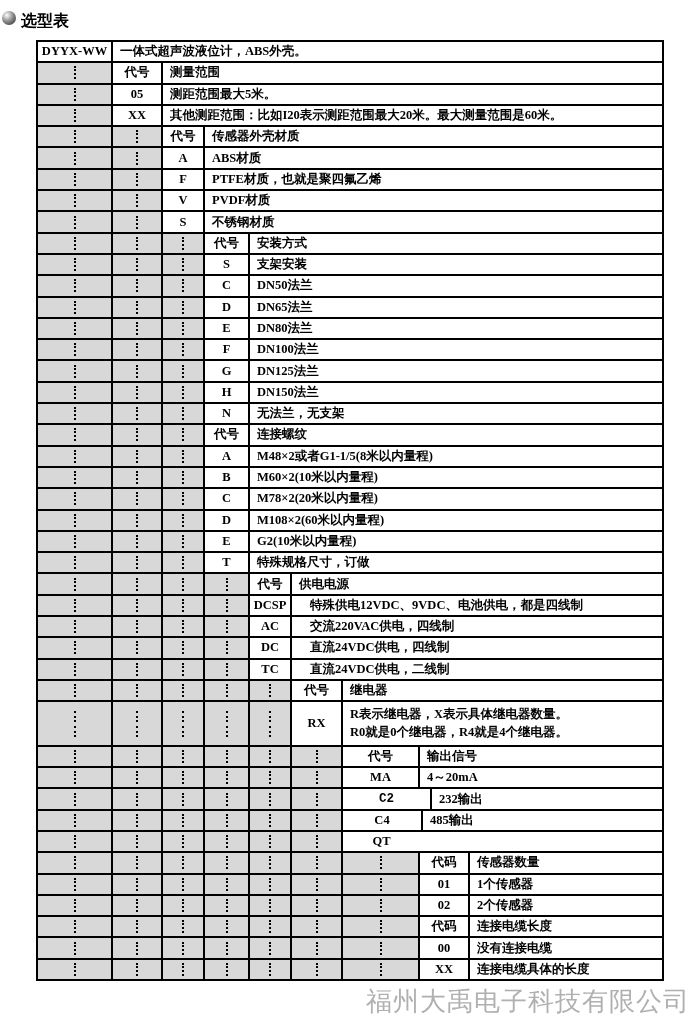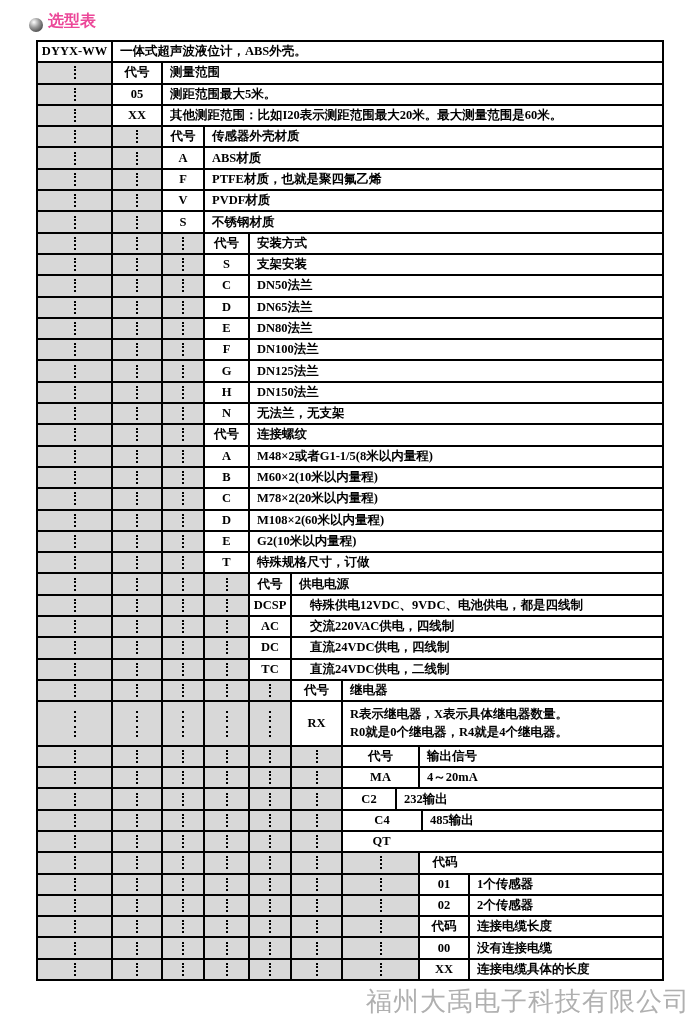--- a/index.html
+++ b/index.html
@@ -1,20 +1,20 @@
 <!DOCTYPE html>
 <html><head>
 <meta charset="utf-8">
 <style>
   html,body{margin:0;padding:0;background:#fff;}
   .page{position:relative;width:700px;height:1025px;background:#fff;overflow:hidden;
         font-family:"Liberation Serif","DejaVu Serif",serif;}
   
-  .heading{position:absolute;left:29px;top:11px;display:flex;align-items:flex-end;gap:5px;
-           font-size:16px;font-weight:bold;color:#ec4899;}
+  .heading{position:absolute;left:2px;top:11px;display:flex;align-items:flex-start;gap:5px;
+           font-size:16px;font-weight:bold;color:#000000;}
   .sphere{width:14px;height:14px;border-radius:50%;display:inline-block;
           background:radial-gradient(circle at 35% 30%, #ffffff 0%, #9a9a9a 40%, #2a2a2a 95%);}
   
   .seltable{position:absolute;left:36px;top:40px;width:628px;box-sizing:border-box;
             border:2px solid #000;background:#fff;}
   .row{display:flex;align-items:stretch;min-height:19.3px;box-sizing:content-box;}
   .row + .row{border-top:2px solid #000;}
   .row.tall{min-height:42.6px;}
   .cell{box-sizing:border-box;border-right:2px solid #000;display:flex;align-items:center;
         justify-content:center;font-weight:bold;font-size:12.5px;color:#000;line-height:1.2;}
@@ -507,21 +507,21 @@
         </div>
         <div class="cell dots" style="width: 45px;">
           <span class="vdots"></span>
         </div>
         <div class="cell dots" style="width: 42px;">
           <span class="vdots"></span>
         </div>
         <div class="cell dots" style="width: 51px;">
           <span class="vdots"></span>
         </div>
-        <div class="cell code" style="width: 54px;">C2</div>
+        <div class="cell code" style="width: 89px; font-family: Liberation Mono, monospace;">C2</div>
         <div class="cell desc">232输出</div>
       </div>
       <div class="row">
         <div class="cell dots" style="width: 75px;">
           <span class="vdots"></span>
         </div>
         <div class="cell dots" style="width: 50px;">
           <span class="vdots"></span>
         </div>
         <div class="cell dots" style="width: 42px;">
@@ -576,20 +576,21 @@
         <div class="cell dots" style="width: 42px;">
           <span class="vdots"></span>
         </div>
         <div class="cell dots" style="width: 51px;">
           <span class="vdots"></span>
         </div>
         <div class="cell dots" style="width: 77px;">
           <span class="vdots"></span>
         </div>
         <div class="cell code" style="width: 50px;">代码</div>
+        <div class="cell desc">传感器数量</div>
       </div>
       <div class="row">
         <div class="cell dots" style="width: 75px;">
           <span class="vdots"></span>
         </div>
         <div class="cell dots" style="width: 50px;">
           <span class="vdots"></span>
         </div>
         <div class="cell dots" style="width: 42px;">
           <span class="vdots"></span>

